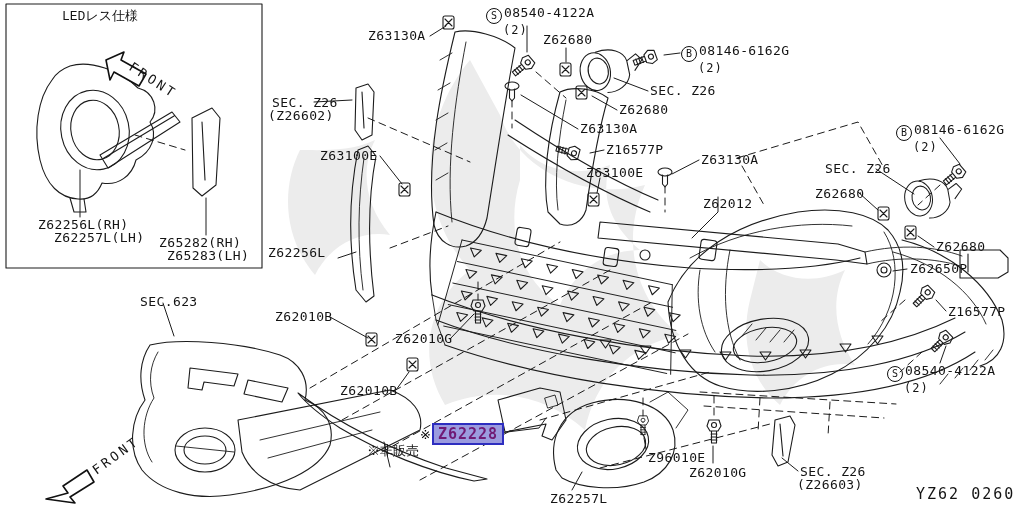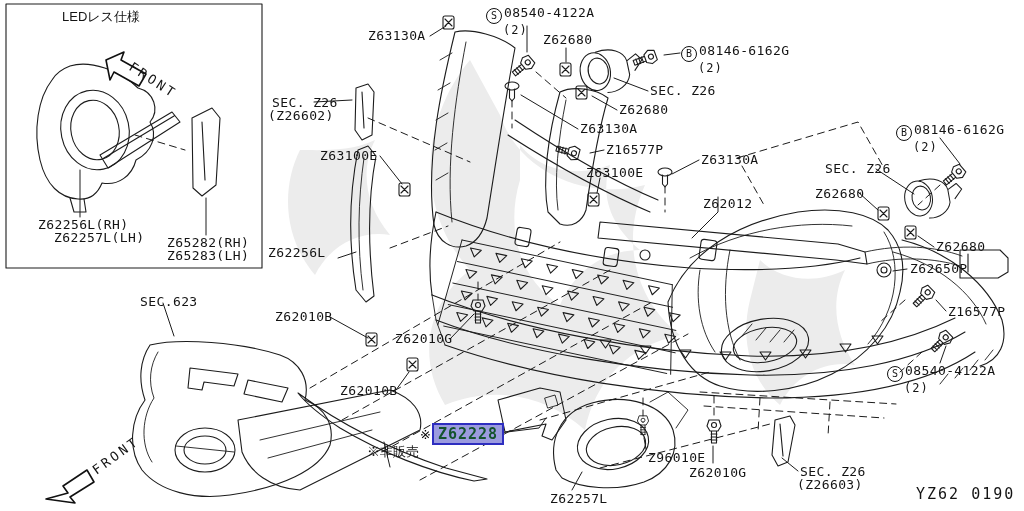--- a/index.html
+++ b/index.html
@@ -6,30 +6,30 @@
   .stage{position:relative;width:1024px;height:511px;background:#ffffff;overflow:hidden;
          font-family:"DejaVu Sans Mono", monospace;}
   svg.art{position:absolute;left:0;top:0;}
   .art path,.art line,.art rect,.art ellipse,.art circle{stroke:#1c1c1c;fill:none;stroke-width:1.1;stroke-linecap:round;stroke-linejoin:round;}
   .art .wm path{fill:#ececec;stroke:none;}
   .art .dsh{stroke-dasharray:7 5;stroke-width:1;}
   .art .ld{stroke-width:1;}
   .art .arrow{fill:#ffffff;stroke:#111;stroke-width:1.6;}
   .art .thin{stroke-width:.9;}
   .lbl{position:absolute;font-size:13px;color:#141414;white-space:nowrap;line-height:1.05;letter-spacing:.4px;}
-  .jp{font-family:Liberation Sans, sans-serif;letter-spacing:0;}
+  .jp{font-family:Liberation Mono, monospace;letter-spacing:0;}
   .note{font-size:12px;color:#111;}
   .qty{font-size:12px;margin-left:17px;letter-spacing:1px;}
   .circ{display:inline-block;width:14px;height:14px;border:1.3px solid #111;border-radius:50%;
         font-size:10px;line-height:13px;text-align:center;margin-right:2px;vertical-align:-2px;letter-spacing:0;}
   .front-label{font-size:13px;letter-spacing:3px;transform-origin:left top;}
   .hl-wrap{position:absolute;display:flex;align-items:center;}
   .hl-prefix{font-size:13px;margin-right:1px;font-family:"DejaVu Sans",sans-serif;}
   .hl-box{background:#9b9bdf;border:2px solid #2e2ec0;padding:0 4px;font-size:15px;font-weight:bold;
-          letter-spacing:1px;color:#14532d;}
+          letter-spacing:1px;color:#701a75;}
   .code{font-size:15px;letter-spacing:2px;}
 </style>
 </head>
 <body>
 
 <div class="stage">
 
   <svg class="art" width="1024" height="511" viewBox="0 0 1024 511">
     <defs>
       <path id="tri" d="M0,0 L11,0 L5.5,8 Z"></path>
@@ -282,27 +282,27 @@
       <path class="ld" d="M396,390 L409,372"></path>
       <path class="ld" d="M499,433 L539,428 L546,418"></path>
       <path class="ld" d="M390,467 L384,442"></path>
       <path class="ld" d="M646,449 L644,438"></path>
       <path class="ld" d="M713,463 L713,446"></path>
       <path class="ld" d="M798,471 L782,458"></path>
       <path class="ld" d="M572,490 L582,472"></path>
     </g>
   </svg>
 
-  <div class="lbl code" style="left:916px;top:487px">YZ62 0190</div>
+  <div class="lbl code" style="left:916px;top:487px">YZ62 0260</div>
 
   <div class="lbl jp" style="left:62px;top:10px;font-size:13px">LEDレス仕様</div>
   <div class="lbl front-label" style="left:134px;top:60px;transform:rotate(33deg)">FRONT</div>
   <div class="lbl" style="left:38px;top:218px">Z62256L(RH)</div>
   <div class="lbl" style="left:54px;top:231px">Z62257L(LH)</div>
-  <div class="lbl" style="left:167px;top:236px">Z65282(RH)</div>
+  <div class="lbl" style="left:159px;top:236px">Z65282(RH)</div>
   <div class="lbl" style="left:167px;top:249px">Z65283(LH)</div>
 
   <div class="lbl front-label" style="left:90px;top:466px;transform:rotate(-36deg)">FRONT</div>
 
   <div class="lbl" style="left:486px;top:6px">
     <span class="circ">S</span><span>08540-4122A</span>
     <div class="qty">(2)</div>
   </div>
   <div class="lbl" style="left:681px;top:44px">
     <span class="circ">B</span><span>08146-6162G</span>

